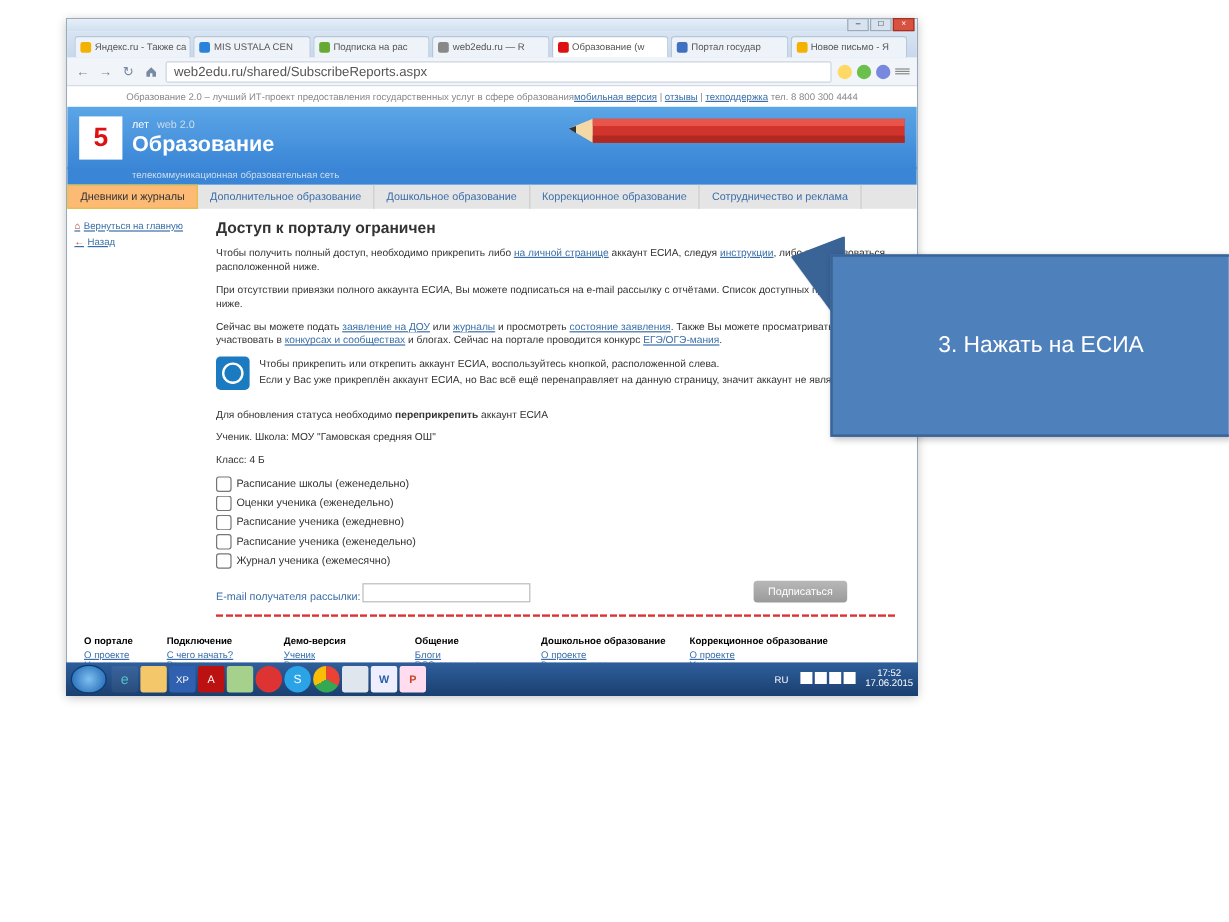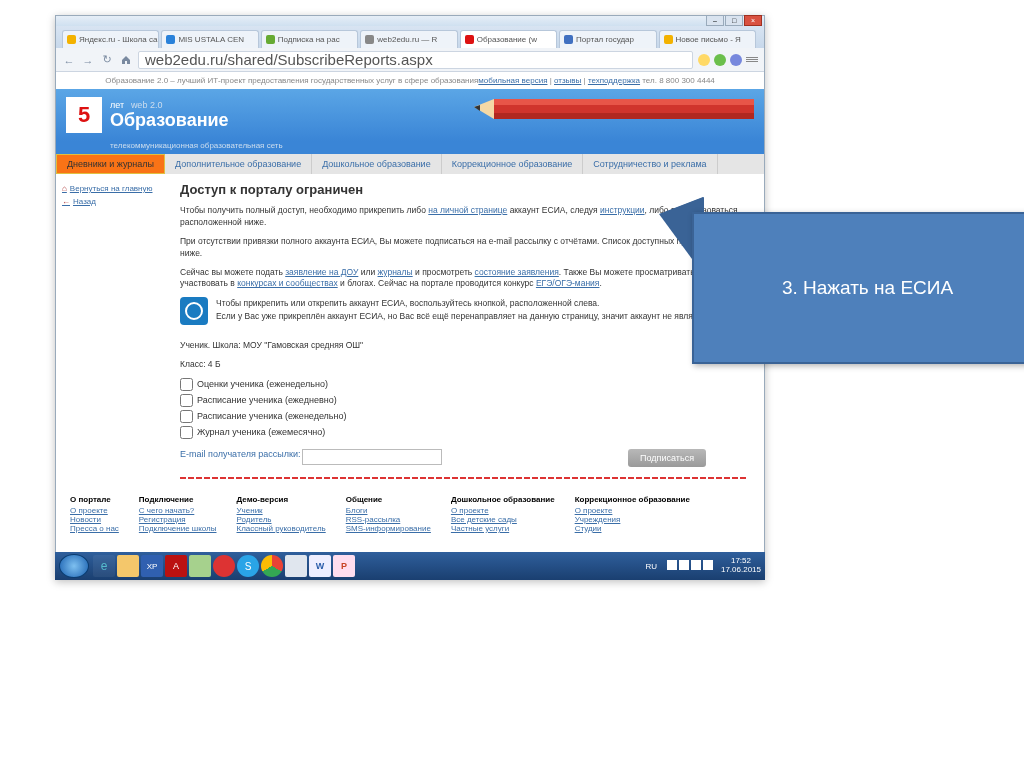--- a/index.html
+++ b/index.html
@@ -12,21 +12,21 @@
   .win-ctrls span { width: 18px; height: 11px; margin-left: 1px; background: #d9e3ef; border: 1px solid #9ab; font-size: 7px; text-align: center; line-height: 9px; }
   .win-ctrls .close { background: #d95140; color: #fff; border-color: #a03020; }
 
   .tabstrip { height: 22px; background: linear-gradient(#d8e4f2,#c7d8eb); display: flex; align-items: flex-end; padding: 2px 6px 0 6px; }
   .tab { flex: 1; height: 18px; margin-right: 2px; background: #eef3f9; border: 1px solid #b7c7da; border-bottom: none; border-radius: 3px 3px 0 0; display: flex; align-items: center; padding: 0 4px; font-size: 8px; color: #555; overflow: hidden; white-space: nowrap; }
   .tab .favicon { width: 9px; height: 9px; margin-right: 3px; border-radius: 2px; flex-shrink: 0; }
   .tab.active { background: #fff; }
 
   .addrbar { height: 24px; background: #f1f4f8; border-bottom: 1px solid #ccd5e1; display: flex; align-items: center; padding: 0 6px; gap: 5px; }
   .nav-btn { width: 14px; height: 14px; color: #7a8aa0; display: flex; align-items: center; justify-content: center; font-size: 11px; }
-  .urlbox { flex: 1; height: 18px; background: #fff; border: 1px solid #ccd5e1; border-radius: 2px; padding: 0 6px; font-size: 15px; color: #555; line-height: 16px; }
+  .urlbox { flex: 1; height: 18px; background: #fff; border: 1px solid #ccd5e1; border-radius: 2px; padding: 0 6px; font-size: 11px; color: #555; line-height: 16px; }
   .addrbar .right-icons { display: flex; gap: 4px; }
   .addr-icon { width: 12px; height: 12px; border-radius: 50%; }
   .menu-icon { width: 12px; height: 12px; display: flex; flex-direction: column; justify-content: center; gap: 1px; }
   .menu-icon div { height: 1px; background: #888; }
 
   .viewport { height: calc(100% - 56px); overflow: hidden; background: #fff; }
 
   
   .site-topline { padding: 4px 10px; font-size: 8px; color: #888; display: flex; justify-content: center; }
   .site-topline a { color: #3a6ea8; text-decoration: underline; }
@@ -39,21 +39,21 @@
   .banner-text .small { font-size: 9px; margin-top: 13px; }
   .banner-text .big { font-size: 18px; font-weight: bold; }
   .banner-text .web20 { font-size: 9px; color: #cde; margin-left: 4px; }
   .pencil { position: absolute; right: 10px; top: 8px; width: 280px; height: 32px; }
 
   .subbanner { font-size: 8px; color: #cde; background: #3a85d6; padding: 2px 10px 4px 54px; margin-top: -2px; }
 
   
   .mainnav { height: 20px; background: #e5e5e5; display: flex; }
   .mainnav .navtab { font-size: 9px; padding: 4px 10px; border-right: 1px solid #ccc; color: #3a6ea8; display: flex; align-items: center; }
-  .mainnav .navtab.first { background: #f97316; color: #333; border: 1px solid #e0c040; }
+  .mainnav .navtab.first { background: #fdba74; color: #333; border: 1px solid #e0c040; }
 
   
   .contentwrap { display: flex; }
   .sidebar { width: 120px; padding: 10px 6px; font-size: 8px; }
   .sidebar a { color: #3a6ea8; text-decoration: underline; display: block; margin-bottom: 4px; }
   .sidebar a::before { content: attr(data-icon); margin-right: 3px; color: #a33; }
 
   .main { flex: 1; padding: 8px 18px 4px 4px; }
   .main h3 { font-size: 13px; font-weight: bold; color: #333; margin-bottom: 8px; }
   .main p { font-size: 8.5px; color: #333; line-height: 1.4; margin-bottom: 7px; }
@@ -62,21 +62,21 @@
   .esia-row { display: flex; gap: 8px; margin: 6px 0 10px 0; align-items: flex-start; }
   .esia-icon { width: 28px; height: 28px; background: #1a7bc1; border-radius: 4px; display: flex; align-items: center; justify-content: center; flex-shrink: 0; }
   .esia-icon-inner { width: 18px; height: 18px; border: 2px solid #fff; border-radius: 50%; }
 
   .info-block { font-size: 8.5px; color: #333; line-height: 1.45; margin-bottom: 8px; }
 
   .checklist { margin: 4px 0 10px 0; }
   .checklist label { display: block; font-size: 9px; color: #333; margin: 3px 0; }
   .checklist input { margin-right: 4px; vertical-align: middle; }
 
-  .emailrow { display: flex; align-items: flex-start; gap: 2px; margin: 6px 0 10px 0; }
+  .emailrow { display: flex; align-items: flex-end; gap: 2px; margin: 6px 0 10px 0; }
   .emailrow label { font-size: 9px; color: #3a6ea8; }
   .emailrow input { width: 140px; height: 16px; border: 1px solid #bbb; font-size: 9px; padding: 0 3px; }
   .subscribe-btn { background: linear-gradient(#b8b8b8,#9a9a9a); color: #fff; font-size: 9px; padding: 4px 12px; border: none; border-radius: 3px; margin-left: auto; margin-right: 40px; }
 
   .squiggle { height: 2px; background: repeating-linear-gradient(90deg,#d33,#d33 6px,transparent 6px,transparent 8px); margin: 6px 0; }
 
   
   .footer { display: flex; padding: 6px 14px; gap: 20px; font-size: 8px; }
   .fcol strong { font-weight: bold; display: block; margin-bottom: 2px; }
   .fcol a { color: #3a6ea8; text-decoration: underline; display: block; }
@@ -103,21 +103,21 @@
     <div class="win-ctrls">
       <span>–</span>
       <span>□</span>
       <span class="close">×</span>
     </div>
   </div>
 
   <div class="tabstrip" id="tabstrip">
       <div class="tab">
         <span class="favicon" style="background: rgb(243, 178, 0);"></span>
-        <span>Яндекс.ru - Школа са</span>
+        <span>Яндекс.ru - Также са</span>
       </div>
       <div class="tab">
         <span class="favicon" style="background: rgb(42, 130, 218);"></span>
         <span>MIS USTALA CEN</span>
       </div>
       <div class="tab">
         <span class="favicon" style="background: rgb(102, 170, 51);"></span>
         <span>Подписка на рас</span>
       </div>
       <div class="tab">
@@ -217,25 +217,29 @@
         <div class="esia-row">
           <div class="esia-icon">
               <div class="esia-icon-inner"></div>
             </div>
           <div class="info-block">
             <div>Чтобы прикрепить или открепить аккаунт ЕСИА, воспользуйтесь кнопкой, расположенной слева.</div>
             <div>Если у Вас уже прикреплён аккаунт ЕСИА, но Вас всё ещё перенаправляет на данную страницу, значит аккаунт не является по</div>
           </div>
         </div>
 
+        <p>
+          <span>Для обновления статуса необходимо </span><b>переприкрепить</b><span> аккаунт ЕСИА</span>
+        </p>
 
         <p>Ученик. Школа: МОУ "Гамовская средняя ОШ"</p>
         <p>Класс: 4 Б</p>
 
         <div class="checklist" id="checklist">
+            <label><input type="checkbox" style="">Расписание школы (еженедельно)</label>
             <label><input type="checkbox" style="">Оценки ученика (еженедельно)</label>
             <label><input type="checkbox" style="">Расписание ученика (ежедневно)</label>
             <label><input type="checkbox" style="">Расписание ученика (еженедельно)</label>
             <label><input type="checkbox" style="">Журнал ученика (ежемесячно)</label>
           </div>
 
         <div class="emailrow">
           <label>E-mail получателя рассылки:</label>
           <input type="text" style="">
           <button class="subscribe-btn">Подписаться</button>

